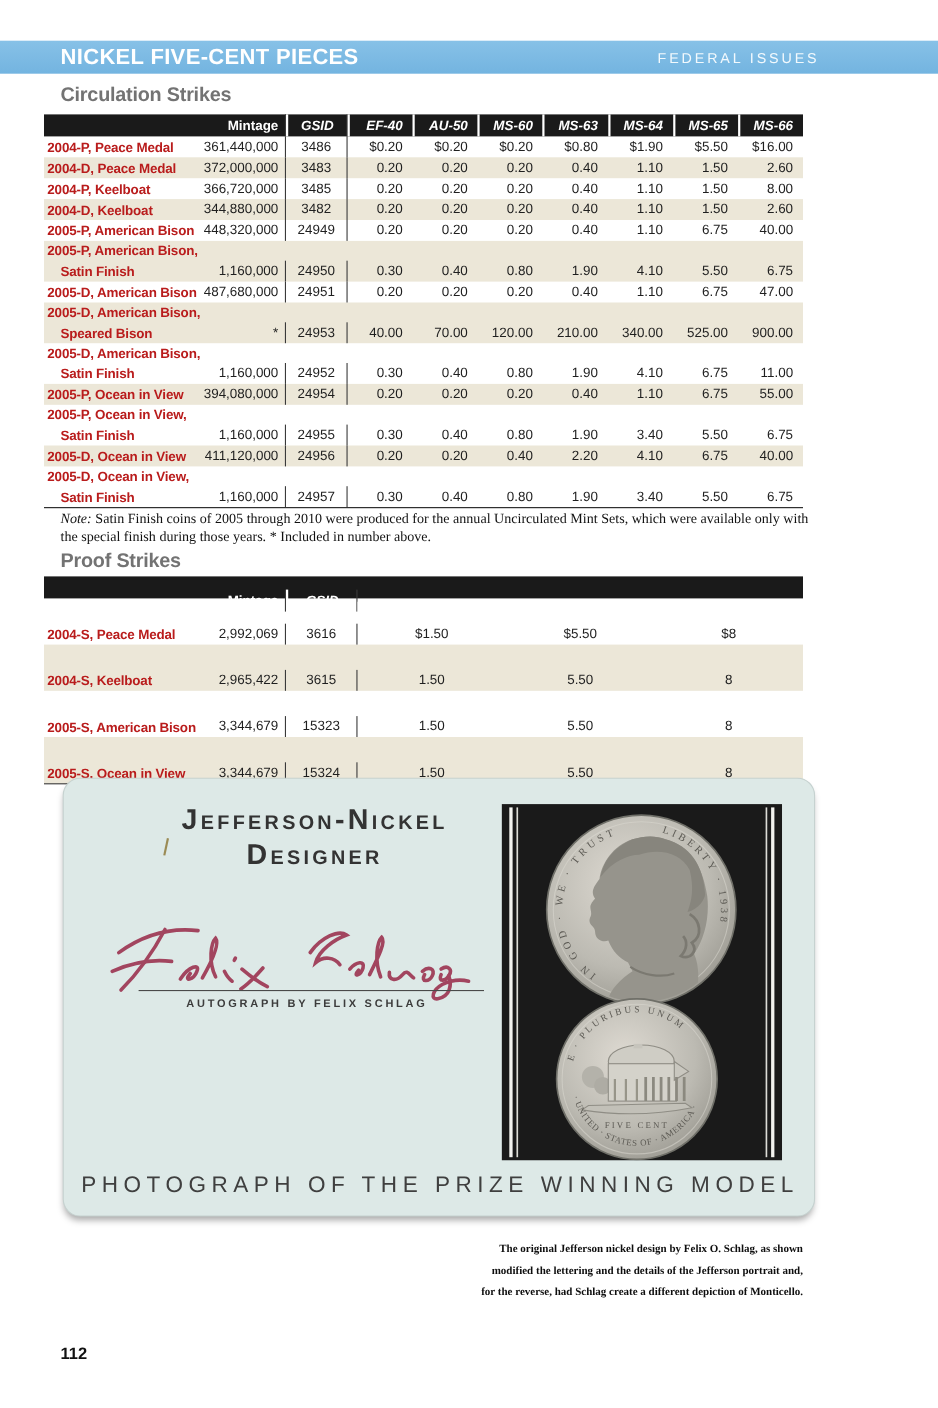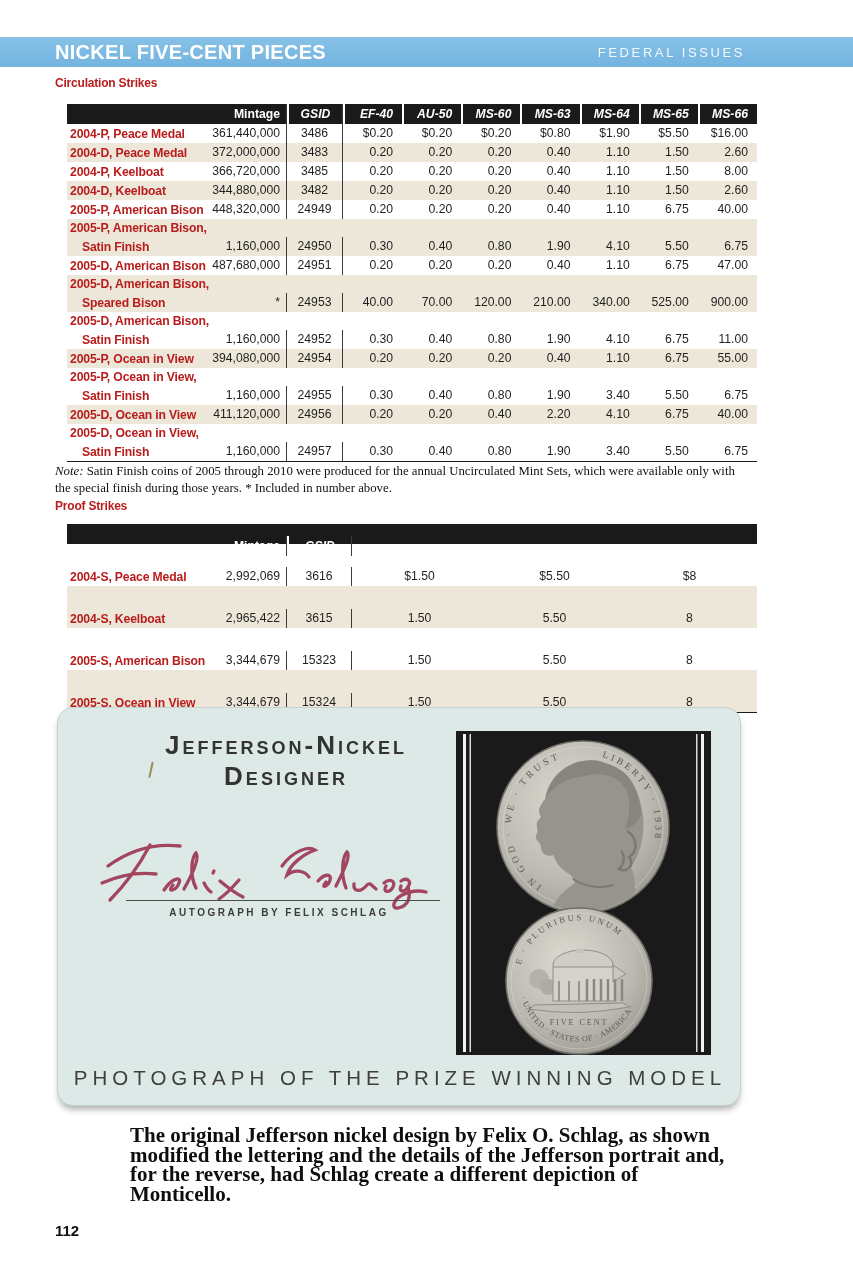--- a/index.html
+++ b/index.html
@@ -9,23 +9,23 @@
   *{margin:0;padding:0;box-sizing:border-box;}
   html,body{background:#888;}
   .page{position:relative;width:853px;height:1280px;background:#ffffff;overflow:hidden;
         font-family:"Liberation Sans",sans-serif;margin:0 auto;}
   
   .bluebar{position:absolute;left:0;top:37px;width:853px;height:30px;
            background:linear-gradient(#87c1e7,var(--header-blue));display:flex;align-items:center;}
   .bluebar .title{position:absolute;left:55px;color:#fff;font-size:20px;font-weight:bold;letter-spacing:.3px;}
   .bluebar .right{position:absolute;right:108px;color:#f2f9fd;font-size:13px;letter-spacing:2.6px;}
   
-  .sec-title{position:absolute;left:55px;font-size:12px;font-weight:bold;color:#b91c1c;letter-spacing:-.2px;}
-  
-  .tbl{position:absolute;left:67px;width:690px;}
+  .sec-title{position:absolute;left:55px;font-size:18px;font-weight:bold;color:#737373;letter-spacing:-.2px;}
+  
+  .tbl{position:absolute;left:40px;width:690px;}
   .thead,.trow{display:grid;}
   .circ .thead,.circ .trow{grid-template-columns:130px 90px 56px repeat(7,1fr);}
   .proof .thead,.proof .trow{grid-template-columns:130px 90px 65px repeat(3,1fr);}
   .thead{background:var(--table-black);height:20px;align-items:center;}
   .thead .cell{color:#fff;font-weight:bold;font-size:12.2px;line-height:20px;text-align:center;}
   .thead .cell:nth-child(n+3){border-left:2px solid #fff;font-style:italic;}
   .thead .mintage{text-align:right;padding-right:6px;}
   .tbody{border-bottom:1.5px solid #1a1a1a;}
   .trow{align-items:end;}
   .trow:nth-child(even){background:var(--row-beige);}
@@ -49,22 +49,22 @@
         font-variant:small-caps;font-weight:600;font-size:26px;letter-spacing:3px;color:#333;}
   .sig-wrap{position:absolute;left:38px;top:128px;width:332px;height:80px;}
   .sig-underline{position:absolute;left:68px;top:192px;width:314px;height:0;border-top:1.6px solid #4a4a4a;}
   .autograph{position:absolute;left:95px;top:199px;width:252px;text-align:center;
         font-size:10px;font-weight:bold;letter-spacing:2.5px;color:#3c3c3c;}
   .coin-panel{position:absolute;left:398px;top:23px;width:255px;height:324px;}
   .card-bottom{position:absolute;left:0;top:358px;width:684px;text-align:center;
         font-size:20.5px;letter-spacing:5px;color:#3f3f3f;}
   .pen-tick{position:absolute;left:92px;top:54px;width:4px;height:16px;border-left:2px solid #9b8b55;transform:rotate(12deg);}
   
-  .caption{position:absolute;left:130px;top:1126px;width:600px;text-align:left;
-        font-family:"Liberation Serif",serif;font-weight:bold;font-size:21px;line-height:19.5px;color:#0e0e0e;}
+  .caption{position:absolute;left:130px;top:1126px;width:600px;text-align:right;
+        font-family:"Liberation Serif",serif;font-weight:bold;font-size:10px;line-height:19.5px;color:#0e0e0e;}
   .folio{position:absolute;left:55px;top:1222px;font-size:15px;font-weight:bold;color:#111;}
 </style>
 </head>
 <body>
 
 <div class="page">
 
   <div class="bluebar">
     <span class="title">NICKEL FIVE-CENT PIECES</span>
     <span class="right">FEDERAL ISSUES</span>

